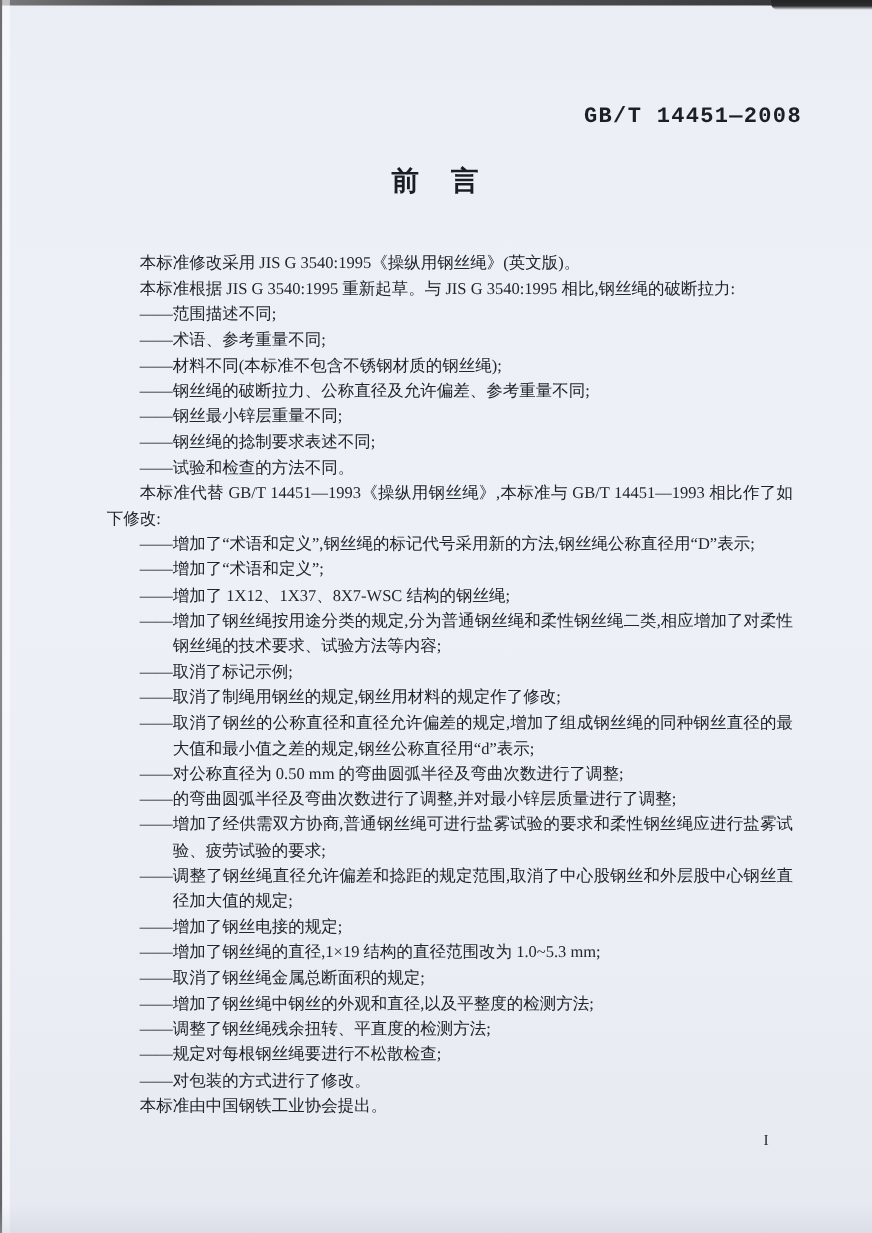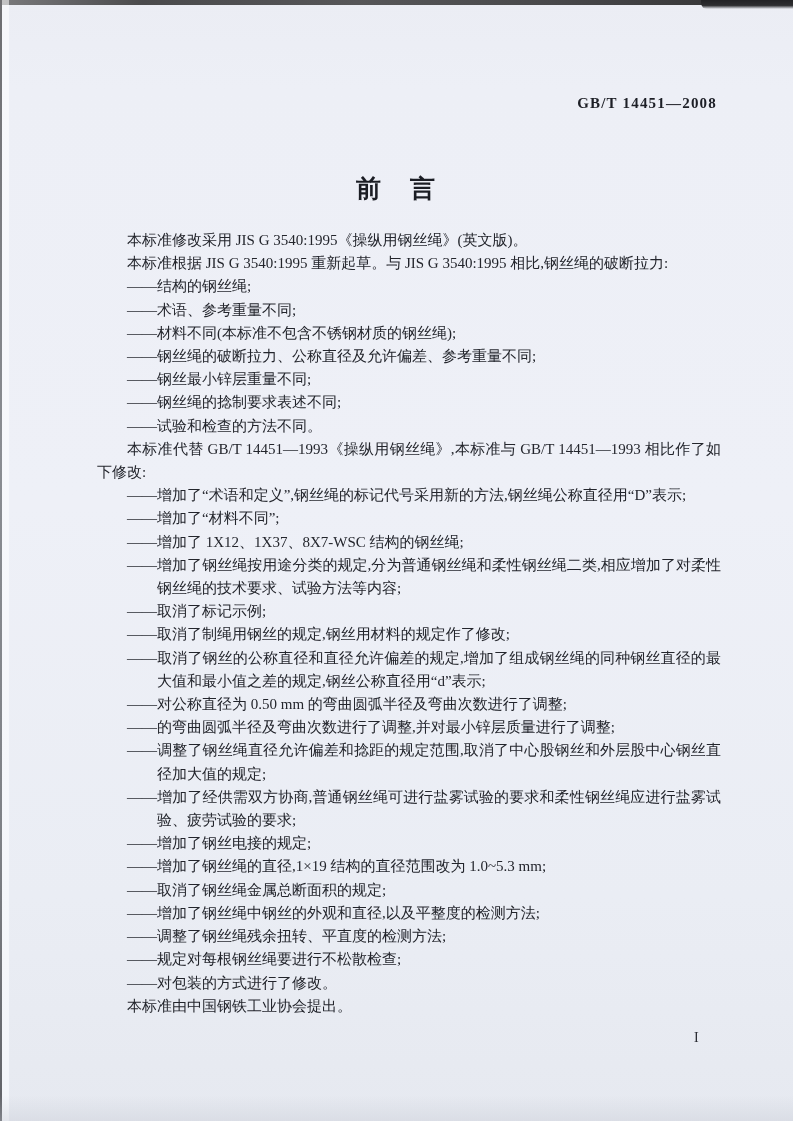--- a/index.html
+++ b/index.html
@@ -29,26 +29,26 @@
   }
   .left-light-strip{
     position:absolute;top:0;bottom:0;left:2px;width:7px;
     background:linear-gradient(180deg,rgba(255,255,255,.55),rgba(248,250,253,.7));
   }
   .bottom-shade{
     position:absolute;left:0;right:0;bottom:0;height:26px;
     background:linear-gradient(180deg,rgba(180,184,194,0),rgba(196,200,210,.35));
   }
   .standard-code{
-    position:absolute;top:95px;right:76px;
-    font-family:Liberation Serif, serif;
-    font-size:15px;font-weight:600;letter-spacing:1.2px;color:#1d1f26;
+    position:absolute;top:95px;right:64px;
+    font-family:Liberation Mono, monospace;
+    font-size:20px;font-weight:600;letter-spacing:1.2px;color:#1d1f26;
   }
   .page-title{
-    position:absolute;top:172px;left:0;width:100%;
+    position:absolute;top:148px;left:0;width:100%;
     text-align:center;font-size:25px;font-weight:700;color:#1b1d24;
     letter-spacing:2px;
   }
   .foreword-body{
     position:absolute;left:97px;top:229px;width:624px;
     font-size:15px;line-height:23.2px;
     text-align:justify;
   }
   .line{margin:0;}
   .line.para{text-indent:2em;}
@@ -68,39 +68,39 @@
   <div class="left-light-strip"></div>
   <div class="bottom-shade"></div>
 
   <div class="standard-code">GB/T 14451—2008</div>
 
   <div class="page-title">前　言</div>
 
   <div class="foreword-body">
       <div class="line para">本标准修改采用 JIS G 3540:1995《操纵用钢丝绳》(英文版)。</div>
       <div class="line para">本标准根据 JIS G 3540:1995 重新起草。与 JIS G 3540:1995 相比,钢丝绳的破断拉力:</div>
-      <div class="line dash">——结构的钢丝绳;</div>
+      <div class="line dash">——范围描述不同;</div>
       <div class="line dash">——术语、参考重量不同;</div>
       <div class="line dash">——材料不同(本标准不包含不锈钢材质的钢丝绳);</div>
       <div class="line dash">——钢丝绳的破断拉力、公称直径及允许偏差、参考重量不同;</div>
       <div class="line dash">——钢丝最小锌层重量不同;</div>
       <div class="line dash">——钢丝绳的捻制要求表述不同;</div>
       <div class="line dash">——试验和检查的方法不同。</div>
       <div class="line para">本标准代替 GB/T 14451—1993《操纵用钢丝绳》,本标准与 GB/T 14451—1993 相比作了如下修改:</div>
       <div class="line dash">——增加了“术语和定义”,钢丝绳的标记代号采用新的方法,钢丝绳公称直径用“D”表示;</div>
-      <div class="line dash">——增加了“材料不同”;</div>
+      <div class="line dash">——增加了“术语和定义”;</div>
       <div class="line dash">——增加了 1X12、1X37、8X7-WSC 结构的钢丝绳;</div>
       <div class="line dash">——增加了钢丝绳按用途分类的规定,分为普通钢丝绳和柔性钢丝绳二类,相应增加了对柔性钢丝绳的技术要求、试验方法等内容;</div>
       <div class="line dash">——取消了标记示例;</div>
       <div class="line dash">——取消了制绳用钢丝的规定,钢丝用材料的规定作了修改;</div>
       <div class="line dash">——取消了钢丝的公称直径和直径允许偏差的规定,增加了组成钢丝绳的同种钢丝直径的最大值和最小值之差的规定,钢丝公称直径用“d”表示;</div>
       <div class="line dash">——对公称直径为 0.50 mm 的弯曲圆弧半径及弯曲次数进行了调整;</div>
       <div class="line dash">——的弯曲圆弧半径及弯曲次数进行了调整,并对最小锌层质量进行了调整;</div>
+      <div class="line dash">——增加了经供需双方协商,普通钢丝绳可进行盐雾试验的要求和柔性钢丝绳应进行盐雾试验、疲劳试验的要求;</div>
       <div class="line dash">——调整了钢丝绳直径允许偏差和捻距的规定范围,取消了中心股钢丝和外层股中心钢丝直径加大值的规定;</div>
-      <div class="line dash">——增加了经供需双方协商,普通钢丝绳可进行盐雾试验的要求和柔性钢丝绳应进行盐雾试验、疲劳试验的要求;</div>
       <div class="line dash">——增加了钢丝电接的规定;</div>
       <div class="line dash">——增加了钢丝绳的直径,1×19 结构的直径范围改为 1.0~5.3 mm;</div>
       <div class="line dash">——取消了钢丝绳金属总断面积的规定;</div>
       <div class="line dash">——增加了钢丝绳中钢丝的外观和直径,以及平整度的检测方法;</div>
       <div class="line dash">——调整了钢丝绳残余扭转、平直度的检测方法;</div>
       <div class="line dash">——规定对每根钢丝绳要进行不松散检查;</div>
       <div class="line dash">——对包装的方式进行了修改。</div>
       <div class="line para">本标准由中国钢铁工业协会提出。</div>
     </div>
 

